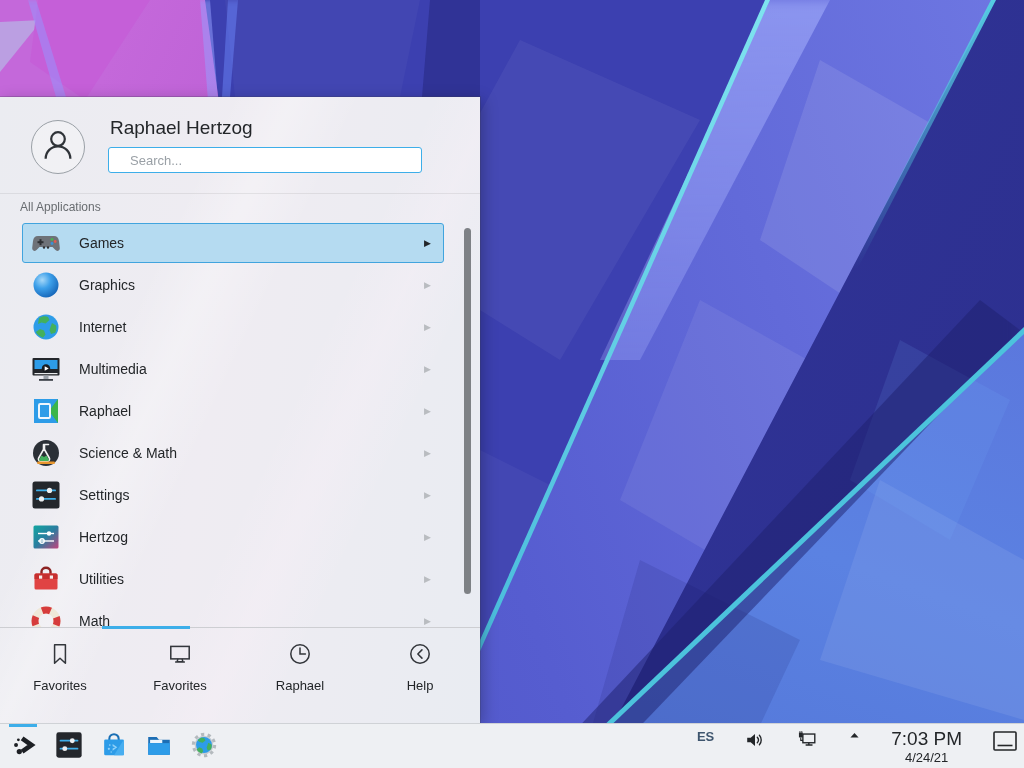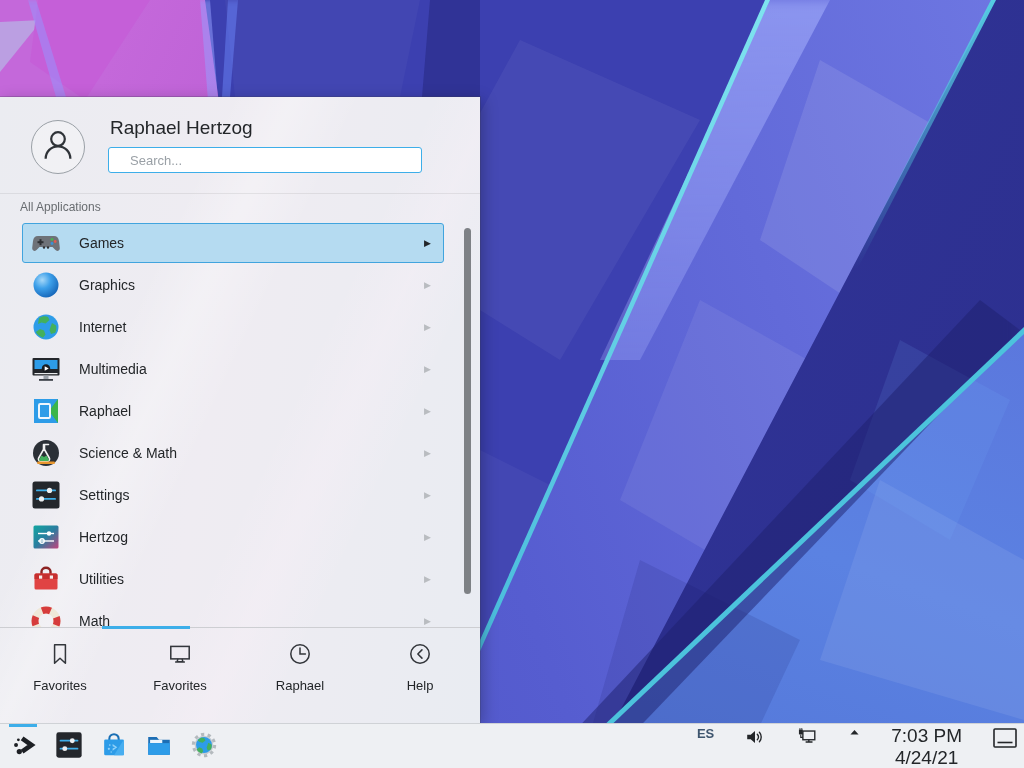--- a/index.html
+++ b/index.html
@@ -90,21 +90,21 @@
   .tb-btn svg{width:30px;height:30px;}
   .tb-btn.active .tb-indicator{content:"";position:absolute;top:-6px;left:1px;right:3px;height:3px;background:#3daee9;}
   .tb-indicator{position:absolute;}
   .tray{margin-left:auto;display:flex;align-items:flex-start;gap:30px;}
   .kbd-layout{font-size:13px;font-weight:bold;color:#3e556e;}
   .tray-icon{display:flex;align-items:center;justify-content:center;}
   .tray-icon svg{width:22px;height:22px;}
   .tray-icon.small svg{width:13px;height:13px;}
   .clock{text-align:center;line-height:1;margin:0 0;}
   .clock-time{font-size:19px;color:#232629;}
-  .clock-date{font-size:19px;margin-top:3px;color:#232629;}
+  .clock-date{font-size:13px;margin-top:3px;color:#232629;}
   .show-desktop{width:26px;height:24px;display:flex;align-items:center;justify-content:center;}
   .show-desktop svg{width:26px;height:24px;}
 </style>
 </head>
 <body>
 
 <div class="desktop">
 
   <div class="wp">
     <div class="shape s-purple"></div>

